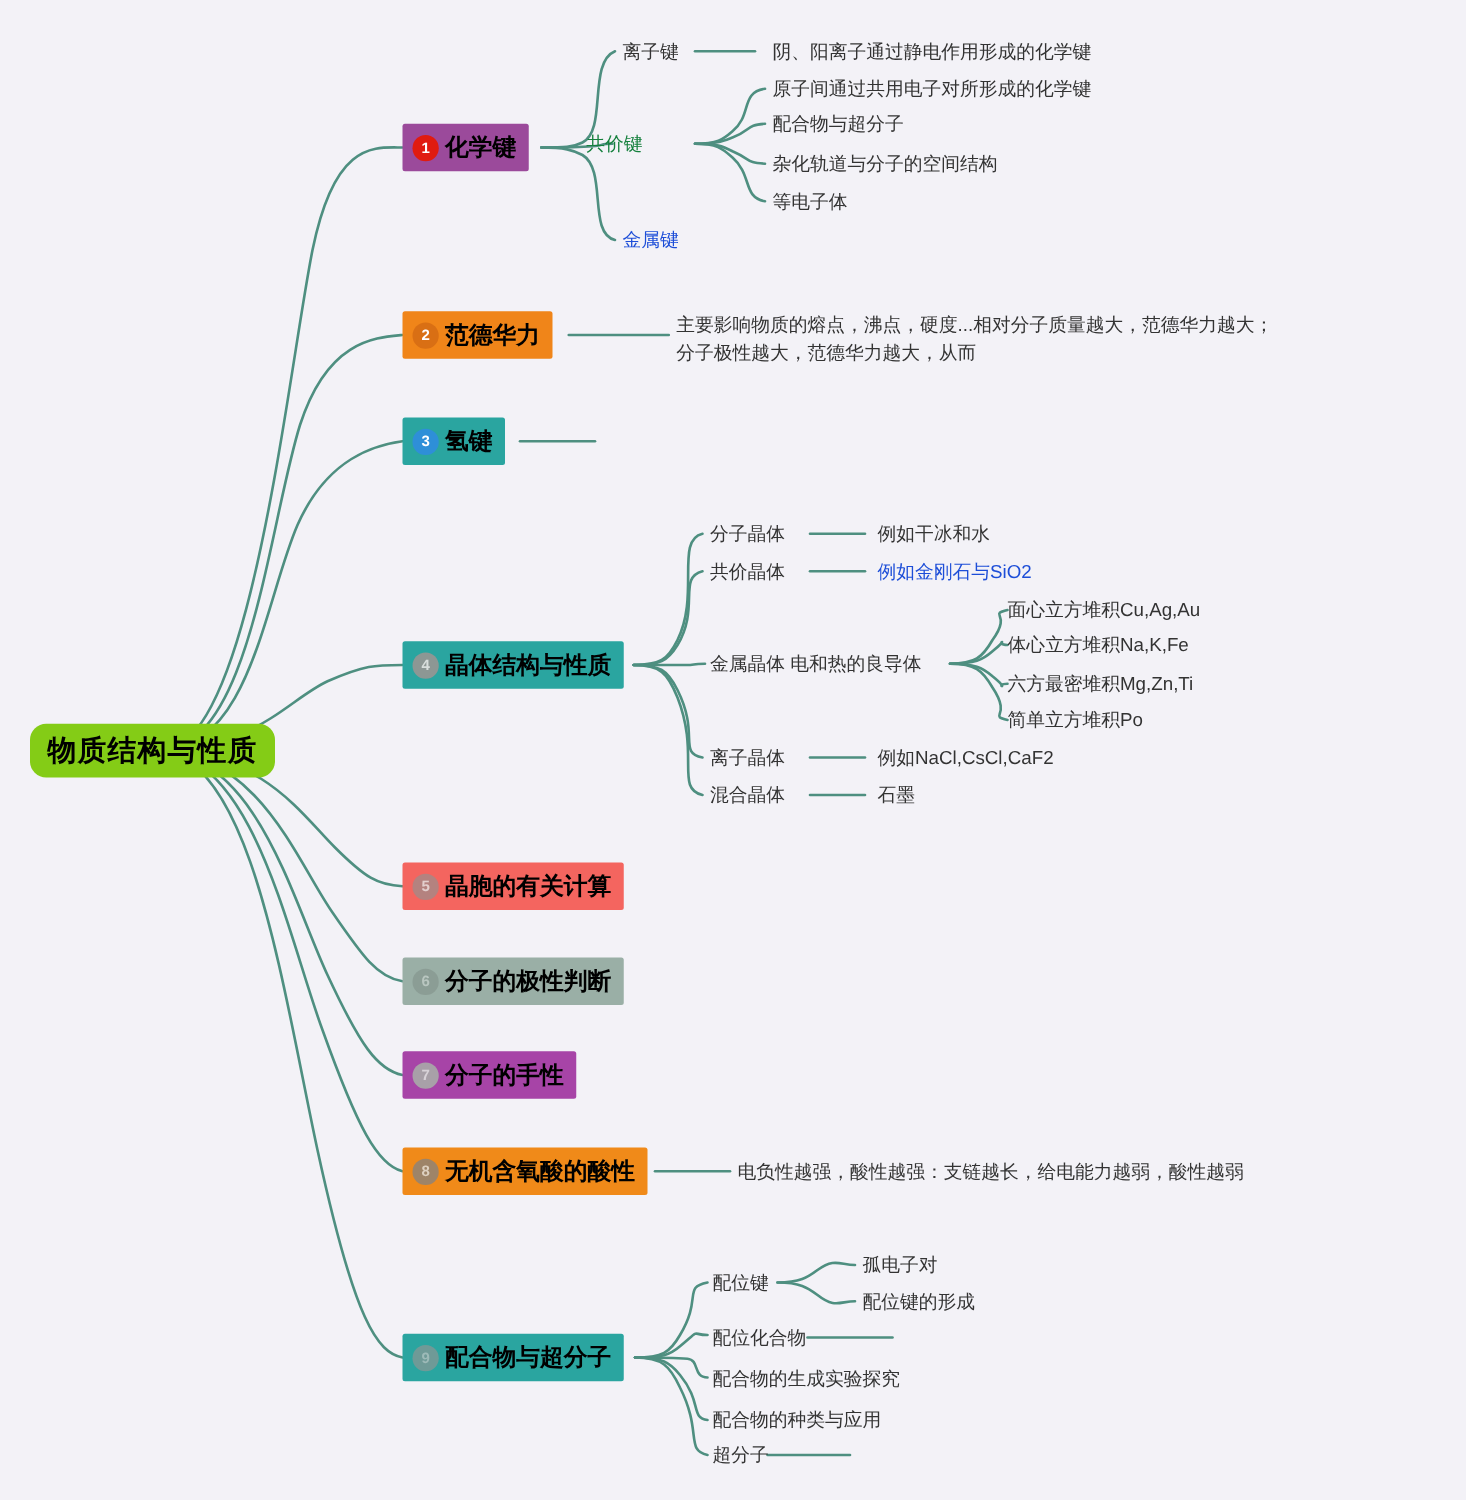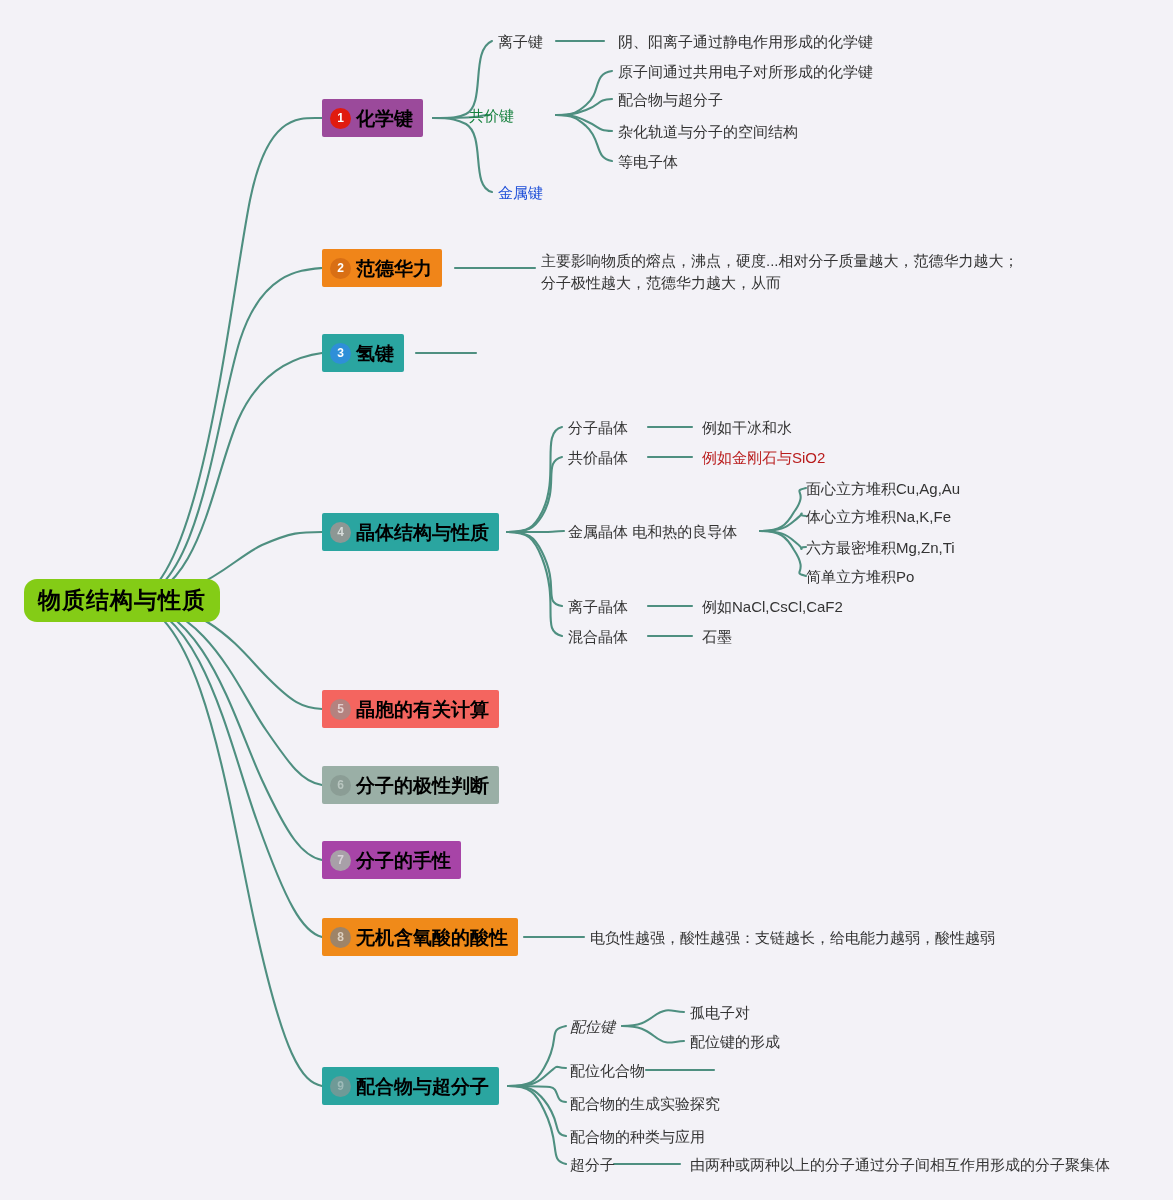--- a/index.html
+++ b/index.html
@@ -174,21 +174,21 @@
     <span class="tlabel">氢键</span>
   </div>
 
   <div class="node topic" style="left: 322px; top: 513px; background: rgb(42, 165, 160);">
     <span class="badge" style="background: rgb(141, 151, 148); color: rgb(216, 222, 220);">4</span>
     <span class="tlabel">晶体结构与性质</span>
   </div>
   <div class="leaf" style="left: 568px; top: 417px; color: rgb(51, 51, 51);">分子晶体</div>
   <div class="leaf" style="left: 702px; top: 417px; color: rgb(51, 51, 51);">例如干冰和水</div>
   <div class="leaf" style="left: 568px; top: 447px; color: rgb(51, 51, 51);">共价晶体</div>
-  <div class="leaf" style="left: 702px; top: 447px; color: #b91c1c;">例如金刚石与SiO2</div>
+  <div class="leaf" style="left: 702px; top: 447px; color: #1d4ed8;">例如金刚石与SiO2</div>
   <div class="leaf" style="left: 568px; top: 521px; color: rgb(51, 51, 51);">金属晶体 电和热的良导体</div>
   <div class="leaf" style="left: 806px; top: 478px; color: rgb(51, 51, 51);">面心立方堆积Cu,Ag,Au</div>
   <div class="leaf" style="left: 806px; top: 506px; color: rgb(51, 51, 51);">体心立方堆积Na,K,Fe</div>
   <div class="leaf" style="left: 806px; top: 537px; color: rgb(51, 51, 51);">六方最密堆积Mg,Zn,Ti</div>
   <div class="leaf" style="left: 806px; top: 566px; color: rgb(51, 51, 51);">简单立方堆积Po</div>
   <div class="leaf" style="left: 568px; top: 596px; color: rgb(51, 51, 51);">离子晶体</div>
   <div class="leaf" style="left: 702px; top: 596px; color: rgb(51, 51, 51);">例如NaCl,CsCl,CaF2</div>
   <div class="leaf" style="left: 568px; top: 626px; color: rgb(51, 51, 51);">混合晶体</div>
   <div class="leaf" style="left: 702px; top: 626px; color: rgb(51, 51, 51);">石墨</div>
 
@@ -210,22 +210,21 @@
   <div class="node topic" style="left: 322px; top: 918px; background: rgb(240, 138, 25);">
     <span class="badge" style="background: rgb(158, 132, 104); color: rgb(221, 208, 192);">8</span>
     <span class="tlabel">无机含氧酸的酸性</span>
   </div>
   <div class="leaf" style="left: 590px; top: 927px; color: rgb(51, 51, 51);">电负性越强，酸性越强：支链越长，给电能力越弱，酸性越弱</div>
 
   <div class="node topic" style="left: 322px; top: 1067px; background: rgb(42, 165, 160);">
     <span class="badge" style="background: rgb(111, 154, 151); color: rgb(157, 186, 184);">9</span>
     <span class="tlabel">配合物与超分子</span>
   </div>
-  <div class="leaf" style="left: 570px; top: 1016px; color: rgb(51, 51, 51); font-style: italic;">配位键</div>
+  <div class="leaf" style="left: 570px; top: 1016px; color: rgb(51, 51, 51);">配位键</div>
   <div class="leaf" style="left: 690px; top: 1002px; color: rgb(51, 51, 51);">孤电子对</div>
   <div class="leaf" style="left: 690px; top: 1031px; color: rgb(51, 51, 51);">配位键的形成</div>
   <div class="leaf" style="left: 570px; top: 1060px; color: rgb(51, 51, 51);">配位化合物</div>
   <div class="leaf" style="left: 570px; top: 1093px; color: rgb(51, 51, 51);">配合物的生成实验探究</div>
   <div class="leaf" style="left: 570px; top: 1126px; color: rgb(51, 51, 51);">配合物的种类与应用</div>
   <div class="leaf" style="left: 570px; top: 1154px; color: rgb(51, 51, 51);">超分子</div>
-  <div class="leaf" style="left: 690px; top: 1154px; color: rgb(51, 51, 51);">由两种或两种以上的分子通过分子间相互作用形成的分子聚集体</div>
 
 </div>
 
 </body></html>

